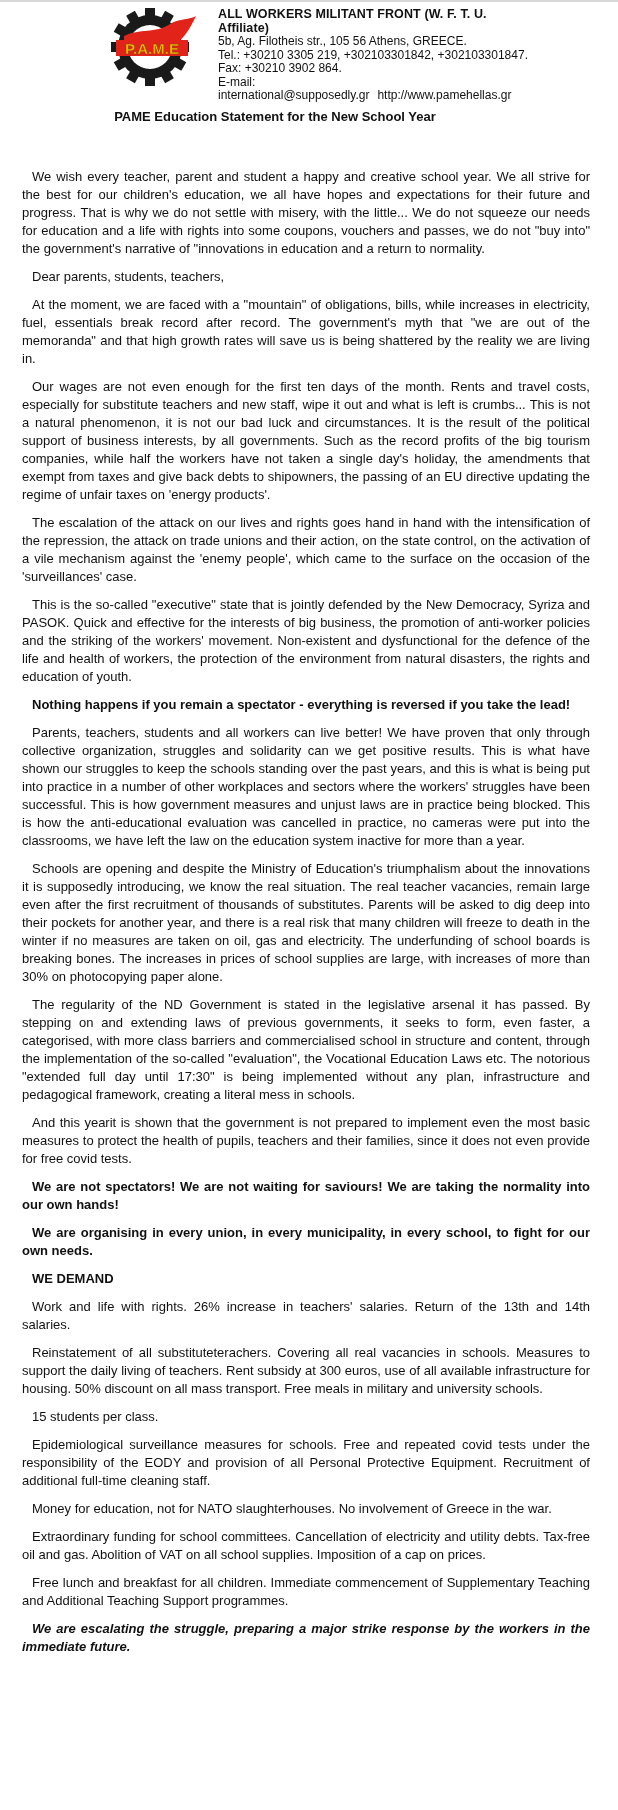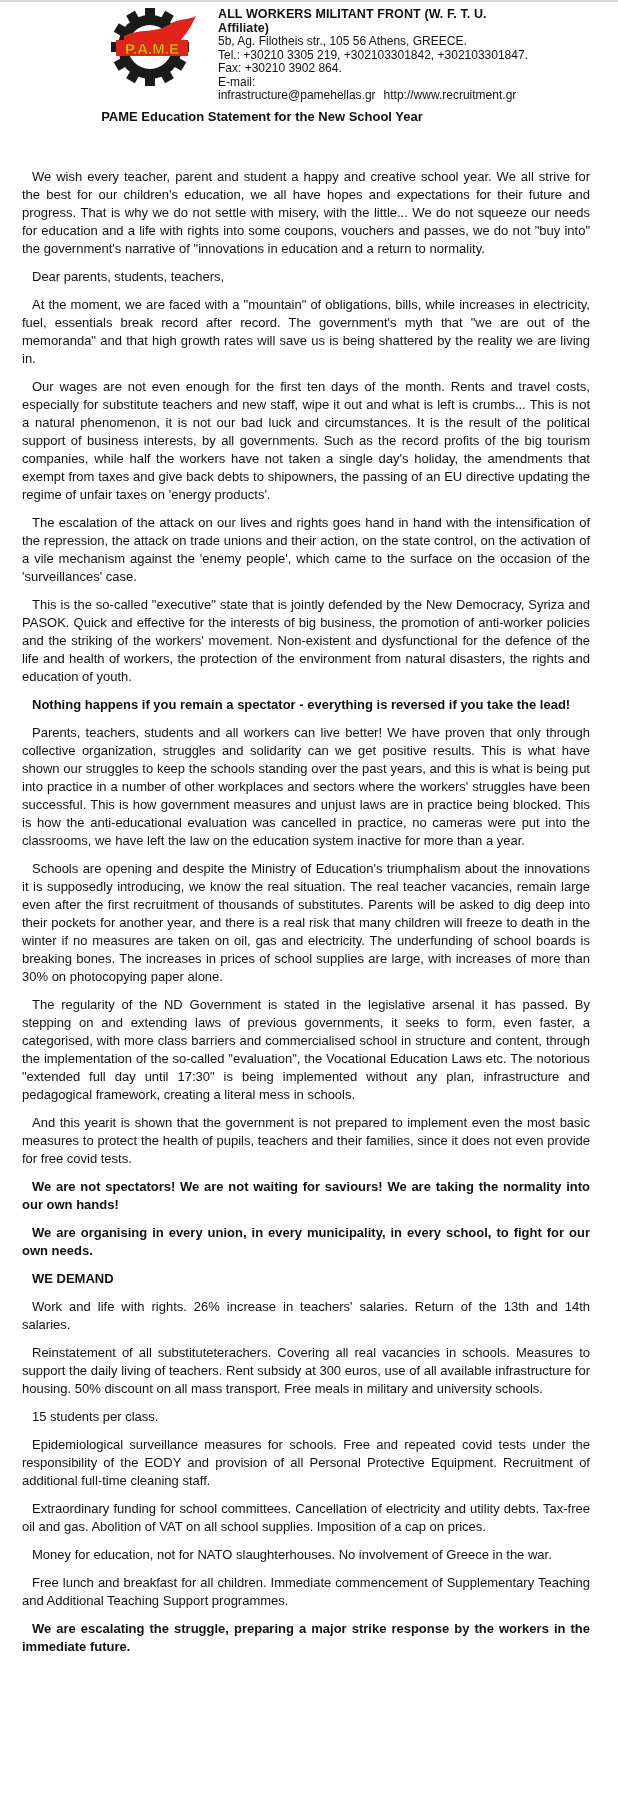--- a/index.html
+++ b/index.html
@@ -5,27 +5,27 @@
   html, body { margin: 0; padding: 0; background: #ffffff; }
   body { width: 618px; height: 1810px; position: relative; overflow: hidden;
          font-family: "Liberation Sans", sans-serif; color: #111; }
   .topline { position: absolute; left: 0; top: 0; width: 618px; height: 2px; background: #d8d8d8; }
   .letterhead { position: absolute; left: 110px; top: 6px; width: 420px; height: 80px; }
   .logo { position: absolute; left: 0; top: 0; width: 86px; height: 80px; }
   .org { position: absolute; left: 108px; top: 2px; font-size: 11.5px; line-height: 13.5px; color: #111; }
   .org .name { font-weight: bold; font-size: 12.5px; letter-spacing: 0.1px; }
   .org .line { font-size: 12px; line-height: 13.5px; }
   .org .line span + span { margin-left: 8px; }
-  .title { position: absolute; left: 0; width: 504px; top: 109px; text-align: center;
+  .title { position: absolute; left: 13px; width: 504px; top: 109px; text-align: center;
            font-weight: bold; font-size: 13px; padding-left: 10px; }
   .content { position: absolute; left: 22px; top: 168px; width: 568px;
              font-size: 13px; line-height: 18px; text-align: justify; }
   .content p { margin: 0 0 10px 0; text-indent: 10px; }
   .content p.bold { font-weight: bold; }
-  .content p.bolditalic { font-weight: bold; }
+  .content p.bolditalic { font-weight: bold; font-style: italic; }
 </style>
 </head>
 <body>
 
 <div class="topline"></div>
 
 <div class="letterhead">
   <svg class="logo" viewBox="0 0 86 80">
     <g transform="translate(40,41)">
       <g fill="#1a1a1a">
@@ -47,21 +47,21 @@
     </g>
     <path d="M14 30 C 30 22, 45 28, 60 18 C 70 12, 80 14, 86 10 C 80 22, 74 34, 62 40 C 50 46, 36 42, 24 48 L 14 50 Z" fill="#e2231a"></path>
     <rect x="6" y="34" width="72" height="16" fill="#e2231a"></rect>
     <text x="42" y="48" text-anchor="middle" font-family="Liberation Sans, sans-serif" font-weight="bold" font-size="15" fill="#f5b800" stroke="#7a4a00" stroke-width="0.4">P.A.M.E</text>
   </svg>
   <div class="org">
     <div class="name">ALL WORKERS MILITANT FRONT (W. F. T. U. Affiliate)</div>
     <div class="line">5b, Ag. Filotheis str., 105 56 Athens, GREECE.</div>
     <div class="line">Tel.: +30210 3305 219, +302103301842, +302103301847.</div>
     <div class="line">Fax: +30210 3902 864.</div>
-    <div class="line"><span>E-mail: infrastructure@pamehellas.gr</span><span>http://www.recruitment.gr</span></div>
+    <div class="line"><span>E-mail: international@supposedly.gr</span><span>http://www.pamehellas.gr</span></div>
   </div>
 </div>
 
 <div class="title">PAME Education Statement for the New School Year</div>
 
 <div class="content">
   <p>We wish every teacher, parent and student a happy and creative school year. We all strive for the best for our children's education, we all have hopes and expectations for their future and progress. That is why we do not settle with misery, with the little... We do not squeeze our needs for education and a life with rights into some coupons, vouchers and passes, we do not "buy into" the government's narrative of "innovations in education and a return to normality.</p>
   <p>Dear parents, students, teachers,</p>
   <p>At the moment, we are faced with a "mountain" of obligations, bills, while increases in electricity, fuel, essentials break record after record. The government's myth that "we are out of the memoranda" and that high growth rates will save us is being shattered by the reality we are living in.</p>
   <p>Our wages are not even enough for the first ten days of the month. Rents and travel costs, especially for substitute teachers and new staff, wipe it out and what is left is crumbs... This is not a natural phenomenon, it is not our bad luck and circumstances. It is the result of the political support of business interests, by all governments. Such as the record profits of the big tourism companies, while half the workers have not taken a single day's holiday, the amendments that exempt from taxes and give back debts to shipowners, the passing of an EU directive updating the regime of unfair taxes on 'energy products'.</p>
@@ -72,17 +72,17 @@
   <p>Schools are opening and despite the Ministry of Education's triumphalism about the innovations it is supposedly introducing, we know the real situation. The real teacher vacancies, remain large even after the first recruitment of thousands of substitutes. Parents will be asked to dig deep into their pockets for another year, and there is a real risk that many children will freeze to death in the winter if no measures are taken on oil, gas and electricity. The underfunding of school boards is breaking bones. The increases in prices of school supplies are large, with increases of more than 30% on photocopying paper alone.</p>
   <p>The regularity of the ND Government is stated in the legislative arsenal it has passed. By stepping on and extending laws of previous governments, it seeks to form, even faster, a categorised, with more class barriers and commercialised school in structure and content, through the implementation of the so-called "evaluation", the Vocational Education Laws etc. The notorious "extended full day until 17:30" is being implemented without any plan, infrastructure and pedagogical framework, creating a literal mess in schools.</p>
   <p>And this yearit is shown that the government is not prepared to implement even the most basic measures to protect the health of pupils, teachers and their families, since it does not even provide for free covid tests.</p>
   <p class="bold">We are not spectators! We are not waiting for saviours! We are taking the normality into our own hands!</p>
   <p class="bold">We are organising in every union, in every municipality, in every school, to fight for our own needs.</p>
   <p class="bold">WE DEMAND</p>
   <p>Work and life with rights. 26% increase in teachers' salaries. Return of the 13th and 14th salaries.</p>
   <p>Reinstatement of all substituteterachers. Covering all real vacancies in schools. Measures to support the daily living of teachers. Rent subsidy at 300 euros, use of all available infrastructure for housing. 50% discount on all mass transport. Free meals in military and university schools.</p>
   <p>15 students per class.</p>
   <p>Epidemiological surveillance measures for schools. Free and repeated covid tests under the responsibility of the EODY and provision of all Personal Protective Equipment. Recruitment of additional full-time cleaning staff.</p>
+  <p>Money for education, not for NATO slaughterhouses. No involvement of Greece in the war.</p>
   <p>Extraordinary funding for school committees. Cancellation of electricity and utility debts. Tax-free oil and gas. Abolition of VAT on all school supplies. Imposition of a cap on prices.</p>
-  <p>Money for education, not for NATO slaughterhouses. No involvement of Greece in the war.</p>
   <p>Free lunch and breakfast for all children. Immediate commencement of Supplementary Teaching and Additional Teaching Support programmes.</p>
   <p class="bolditalic">We are escalating the struggle, preparing a major strike response by the workers in the immediate future.</p>
 </div>
 
 </body></html>

